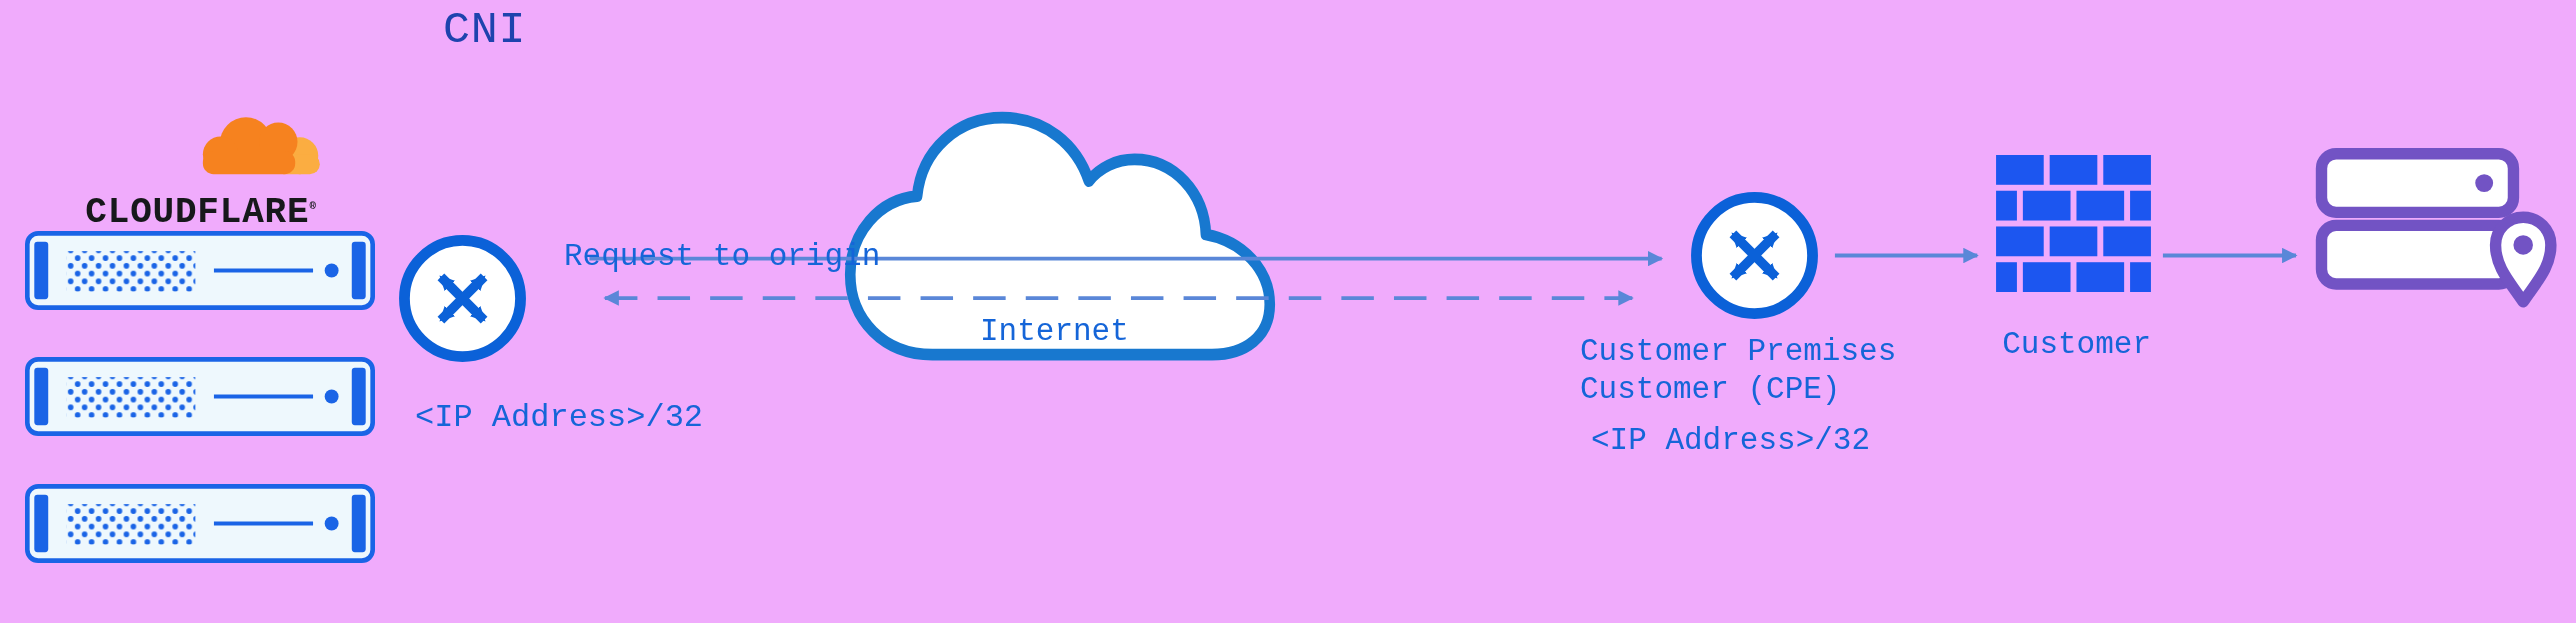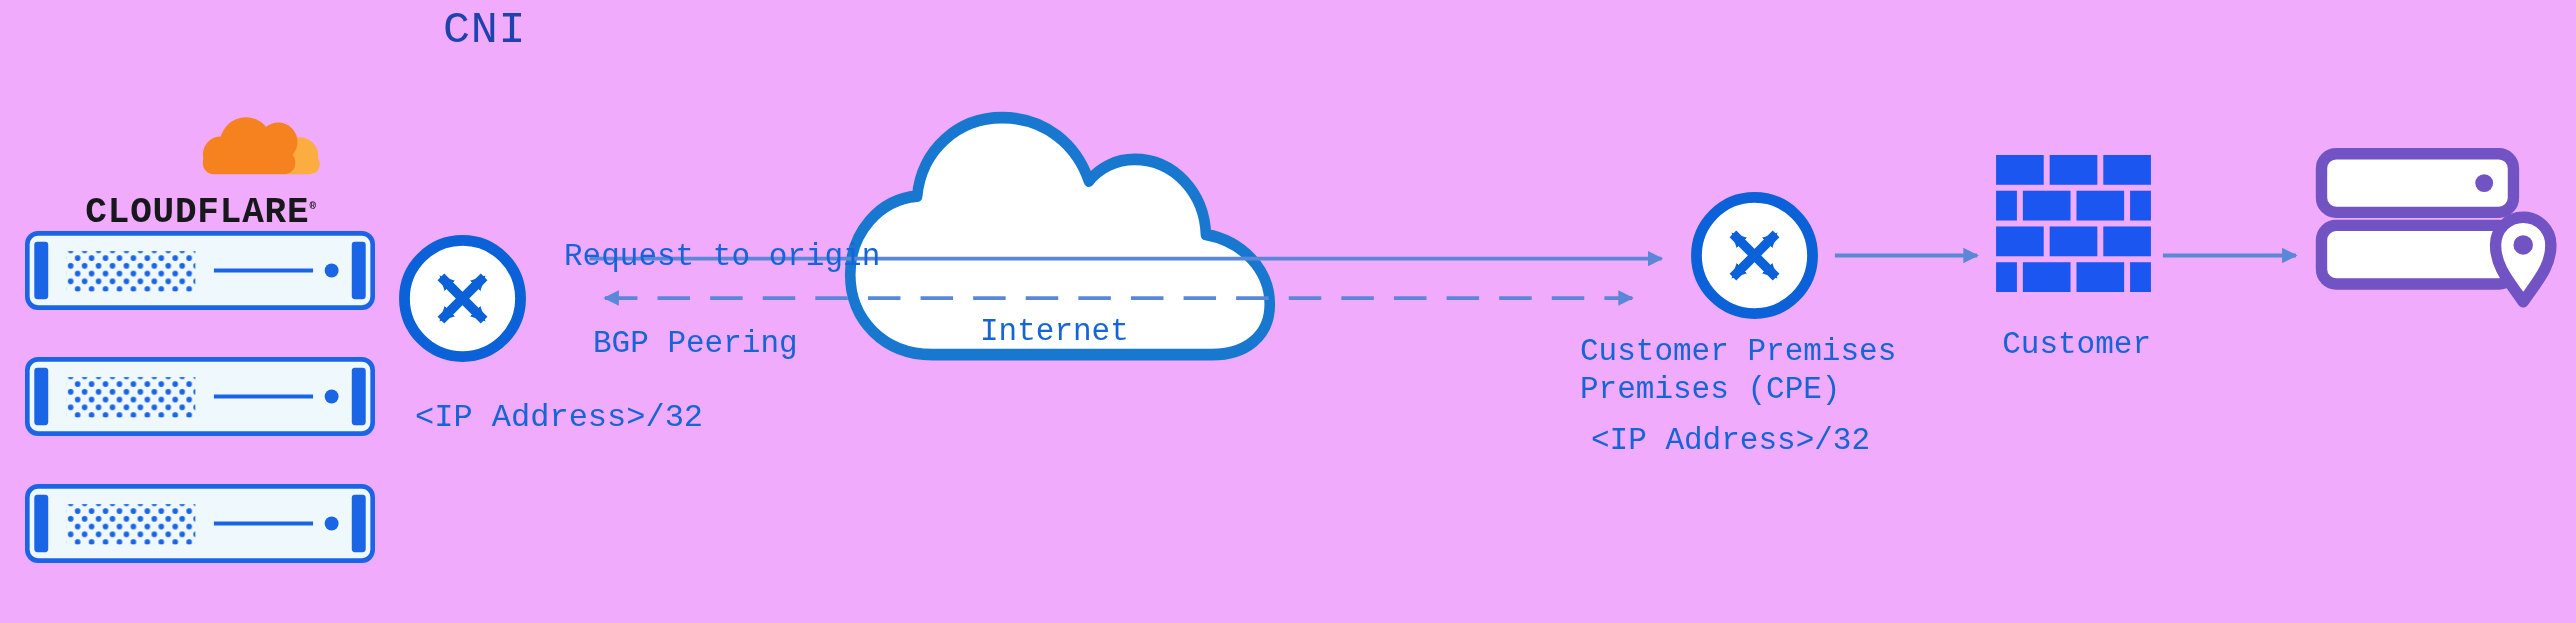--- a/index.html
+++ b/index.html
@@ -101,32 +101,31 @@
   </svg>
 
   <svg class="abs" style="left:395px;top:231px;" width="135" height="135" viewBox="0 0 100 100">
     <circle cx="50" cy="50" r="43" fill="#ffffff" stroke="#0b61d8" stroke-width="8"></circle>
     <line x1="34" y1="66" x2="66" y2="34" stroke="#0b61d8" stroke-width="7" marker-start="url(#head-router)" marker-end="url(#head-router)"></line>
     <line x1="34" y1="34" x2="66" y2="66" stroke="#0b61d8" stroke-width="7" marker-start="url(#head-router)" marker-end="url(#head-router)"></line>
   </svg>
   <div class="abs lbl" style="left:415px;top:398px;font-size:32px;">&lt;IP Address&gt;/32</div>
 
   <div class="abs lbl" style="left:564px;top:207px;margin-top:31px;">Request to origin</div>
-  <div class="abs lbl" style="left:593px;top:325px;">BGP Peering</div>
 
   <div class="abs lbl center" style="left:980px;top:313px;width:147px;">Internet</div>
 
   <svg class="abs" style="left:1687px;top:188px;" width="135" height="135" viewBox="0 0 100 100">
     <circle cx="50" cy="50" r="43" fill="#ffffff" stroke="#0b61d8" stroke-width="8"></circle>
     <line x1="34" y1="66" x2="66" y2="34" stroke="#0b61d8" stroke-width="7" marker-start="url(#head-router)" marker-end="url(#head-router)"></line>
     <line x1="34" y1="34" x2="66" y2="66" stroke="#0b61d8" stroke-width="7" marker-start="url(#head-router)" marker-end="url(#head-router)"></line>
   </svg>
   <div class="abs" style="left:1580px;top:333px;">
     <div class="lbl">Customer Premises</div>
-    <div class="lbl">Premises (CPE)</div>
+    <div class="lbl">Customer (CPE)</div>
   </div>
   <div class="abs lbl" style="left:1591px;top:422px;">&lt;IP Address&gt;/32</div>
 
   <svg class="abs" style="left:1996px;top:155px;" width="155" height="137" viewBox="0 0 104 92">
     <g fill="#1c56f0">
       <rect x="0" y="0" width="32" height="20"></rect>
       <rect x="36" y="0" width="32" height="20"></rect>
       <rect x="72" y="0" width="32" height="20"></rect>
       <rect x="0" y="24" width="14" height="20"></rect>
       <rect x="18" y="24" width="32" height="20"></rect>

